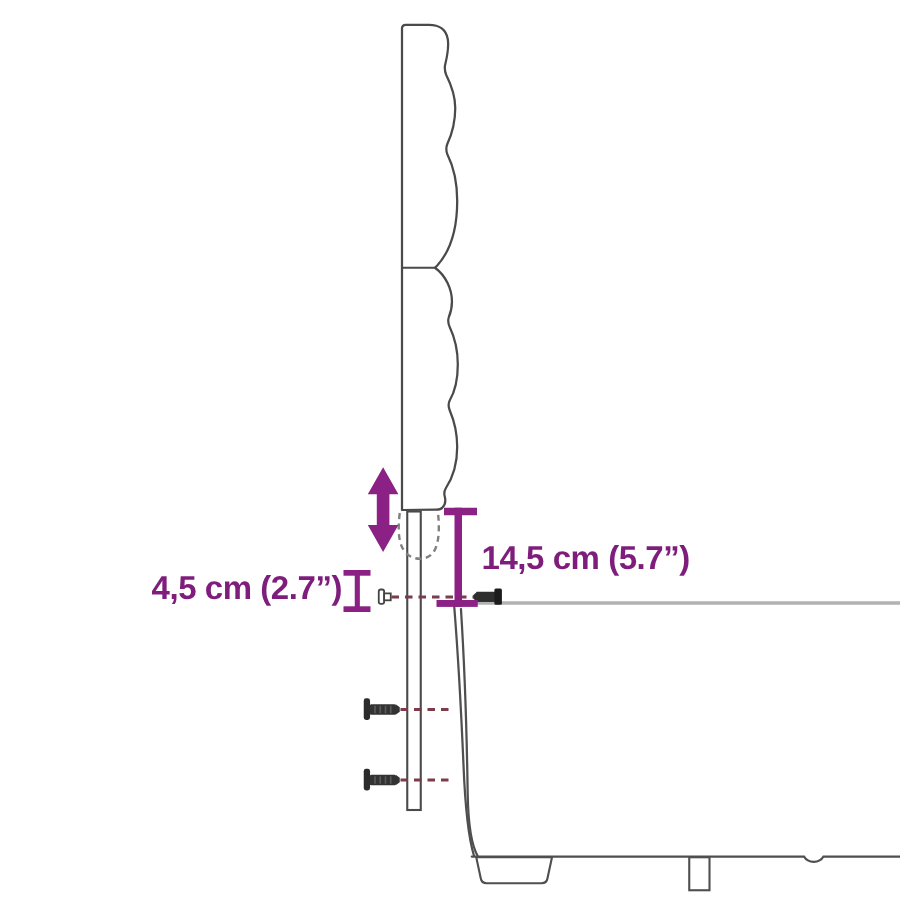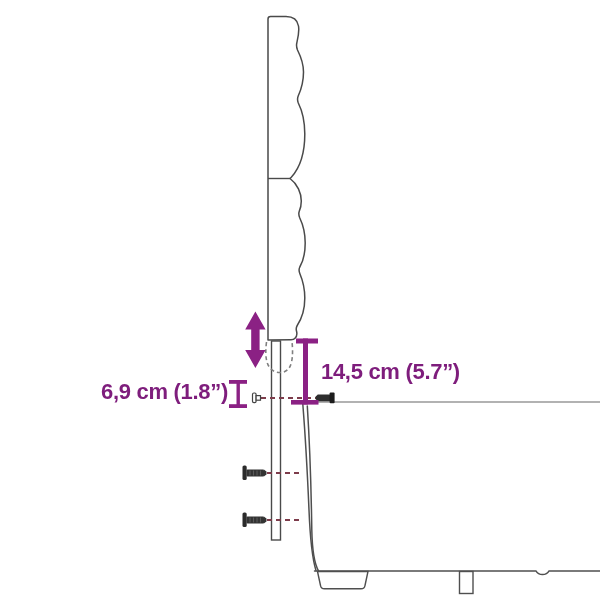--- a/index.html
+++ b/index.html
@@ -121,17 +121,17 @@
       <rect x="291" y="400" width="27.5" height="4.6"></rect>
     </g>
 
     <g fill="#8b2184">
       <rect x="229" y="380" width="18" height="3.8"></rect>
       <rect x="236.5" y="380" width="3.4" height="28"></rect>
       <rect x="229" y="404.2" width="18" height="3.8"></rect>
     </g>
   </svg>
 
-  <div id="label-45" class="dim-label">6,9 cm (1.8”)</div>
+  <div id="label-45" class="dim-label">4,5 cm (2.7”)</div>
 
   <div id="label-145" class="dim-label">14,5 cm (5.7”)</div>
 
 </div>
 
 </body></html>

